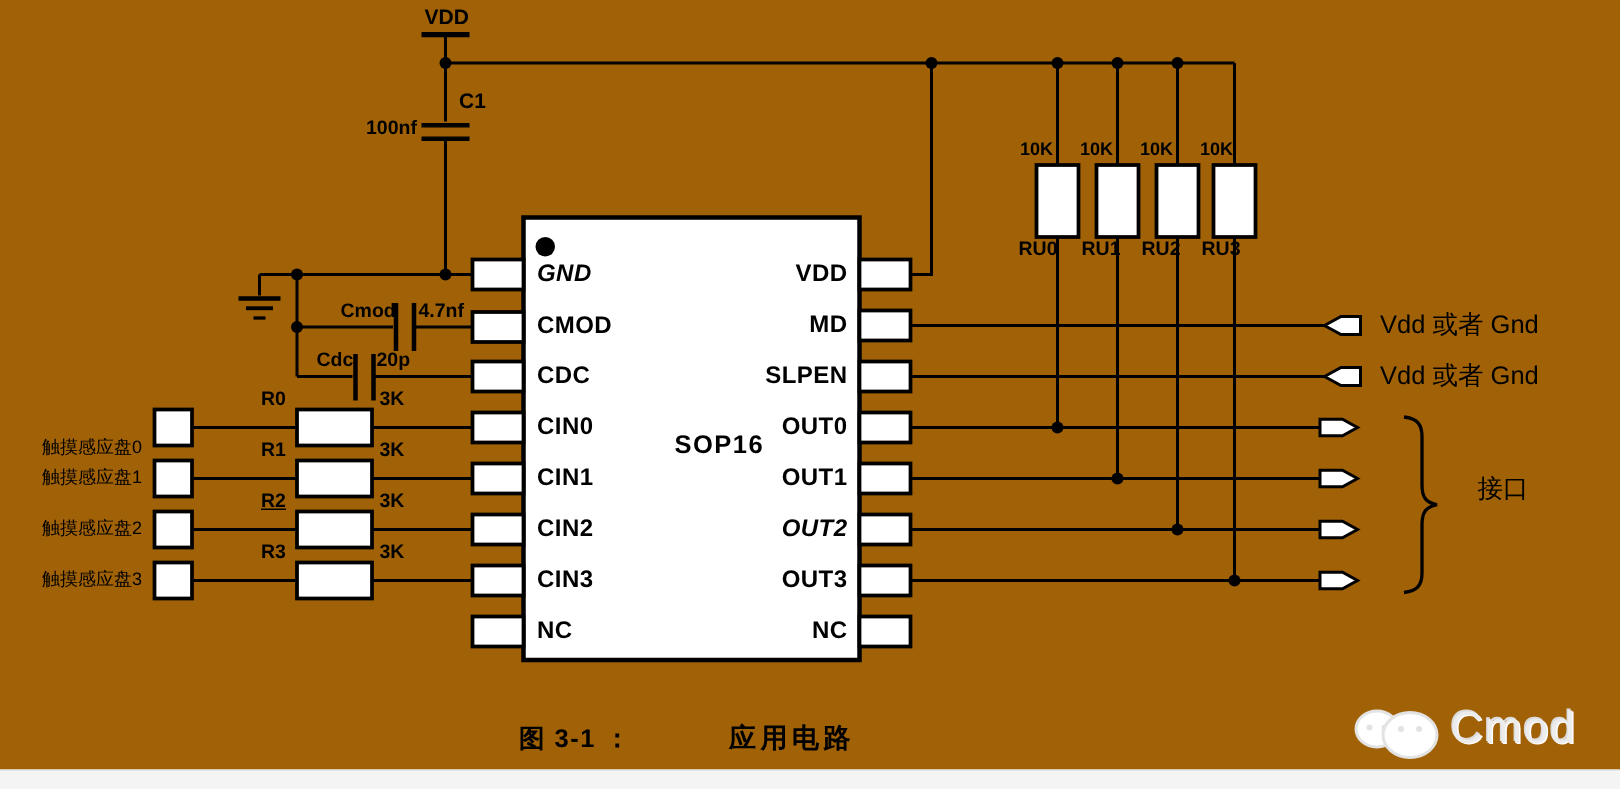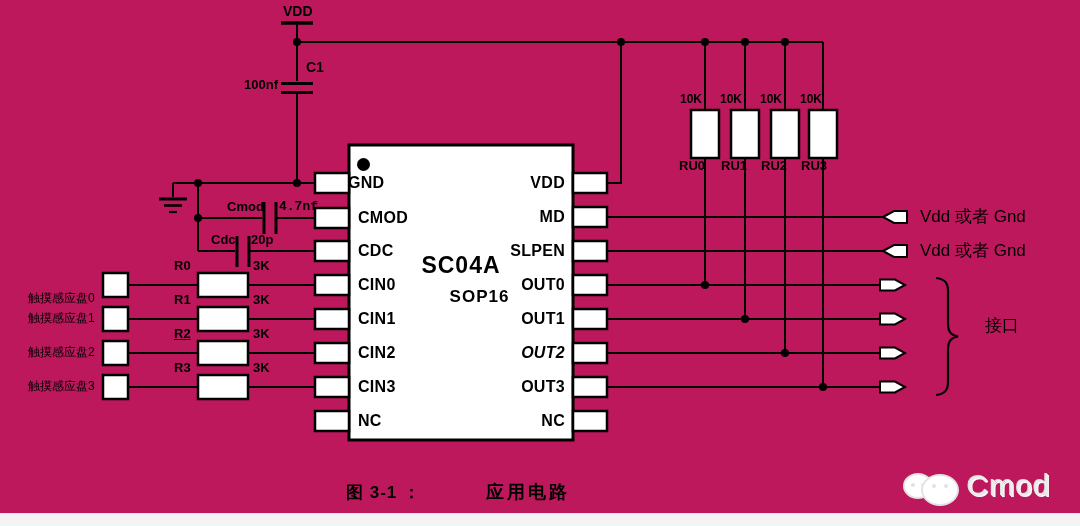--- a/index.html
+++ b/index.html
@@ -1,19 +1,19 @@
 <!DOCTYPE html>
 <html><head>
 <meta charset="utf-8">
 <style>
   * { margin:0; padding:0; box-sizing:border-box; }
   html,body { background:#ffffff; }
   body { font-family:"Liberation Sans","DejaVu Sans",sans-serif; }
   #canvas {
-    position:relative; width:1080px; height:526px; background:#be185d;
+    position:relative; width:1080px; height:526px; background:#a16207;
     overflow:hidden; color:#000;
   }
   #schematic-svg { position:absolute; left:0; top:0; }
   .lbl { position:absolute; white-space:nowrap; color:#000; line-height:1.05; }
   .b   { font-weight:bold; }
   .pinL { font-size:16px; font-weight:bold; letter-spacing:0.3px; }
   .pinR { font-size:16px; font-weight:bold; letter-spacing:0.3px; text-align:right; }
   .small { font-size:13px; }
   .tiny { font-size:12px; }
   .pad-lbl { font-size:12px; }
@@ -161,57 +161,56 @@
 
     <path stroke-width="2.2" d="M936 278 C945 279 948 283 948 291 L948 323 C948 331 950 335 958 336.5
              C950 338 948 342 948 350 L948 382 C948 390 945 394 936 395"></path>
   </svg>
 
   <span class="lbl b" style="left:283px; top:4px; font-size:14px;">VDD</span>
   <span class="lbl b" style="left:306px; top:60px; font-size:14px;">C1</span>
   <span class="lbl b small" style="left:244px; top:78px;">100nf</span>
 
   <span class="lbl b small" style="left:227px; top:200px;">Cmod</span>
-  <span class="lbl b small" style="left:279px; top:200px;font-family:Liberation Mono, monospace;">4.7nf</span>
+  <span class="lbl b small" style="left:279px; top:200px;">4.7nf</span>
   <span class="lbl b small" style="left:211px; top:233px;">Cdc</span>
   <span class="lbl b small" style="left:251px; top:233px;">20p</span>
 
   <span class="lbl pad-lbl" style="left:28px; top:292px;">触摸感应盘0</span>
   <span class="lbl pad-lbl" style="left:28px; top:312px;">触摸感应盘1</span>
   <span class="lbl pad-lbl" style="left:28px; top:346px;">触摸感应盘2</span>
   <span class="lbl pad-lbl" style="left:28px; top:380px;">触摸感应盘3</span>
 
   <span class="lbl b small" style="left:174px; top:259px;">R0</span>
   <span class="lbl b small" style="left:253px; top:259px;">3K</span>
   <span class="lbl b small" style="left:174px; top:293px;">R1</span>
   <span class="lbl b small" style="left:253px; top:293px;">3K</span>
   <span class="lbl b small" style="left:174px; top:327px;text-decoration:underline;">R2</span>
   <span class="lbl b small" style="left:253px; top:327px;">3K</span>
   <span class="lbl b small" style="left:174px; top:361px;text-align:center;">R3</span>
   <span class="lbl b small" style="left:253px; top:361px;">3K</span>
 
-  <span class="lbl pinL" style="left:348px; top:175px;">GND</span>
+  <span class="lbl pinL" style="left:358px; top:175px;font-style:italic;">GND</span>
   <span class="lbl pinL" style="left:358px; top:210px;">CMOD</span>
   <span class="lbl pinL" style="left:358px; top:243px;">CDC</span>
   <span class="lbl pinL" style="left:358px; top:277px;">CIN0</span>
   <span class="lbl pinL" style="left:358px; top:311px;">CIN1</span>
   <span class="lbl pinL" style="left:358px; top:345px;">CIN2</span>
   <span class="lbl pinL" style="left:358px; top:379px;">CIN3</span>
   <span class="lbl pinL" style="left:358px; top:413px;">NC</span>
 
   <span class="lbl pinR" style="right:515px; top:175px;">VDD</span>
   <span class="lbl pinR" style="right:515px; top:209px;">MD</span>
   <span class="lbl pinR" style="right:515px; top:243px;">SLPEN</span>
   <span class="lbl pinR" style="right:515px; top:277px;">OUT0</span>
   <span class="lbl pinR" style="right:515px; top:311px;">OUT1</span>
   <span class="lbl pinR" style="right:515px; top:345px;font-style:italic;">OUT2</span>
   <span class="lbl pinR" style="right:515px; top:379px;">OUT3</span>
   <span class="lbl pinR" style="right:515px; top:413px;">NC</span>
 
-  <span class="lbl chip-name" style="left:349px; top:253px;">SC04A</span>
   <span class="lbl chip-pkg" style="left:349px; top:288px;">SOP16</span>
 
   <span class="lbl b tiny" style="left:680px; top:93px;">10K</span>
   <span class="lbl b tiny" style="left:720px; top:93px;">10K</span>
   <span class="lbl b tiny" style="left:760px; top:93px;">10K</span>
   <span class="lbl b tiny" style="left:800px; top:93px;">10K</span>
   <span class="lbl b small" style="left:679px; top:159px;">RU0</span>
   <span class="lbl b small" style="left:721px; top:159px;">RU1</span>
   <span class="lbl b small" style="left:761px; top:159px;">RU2</span>
   <span class="lbl b small" style="left:801px; top:159px;">RU3</span>

